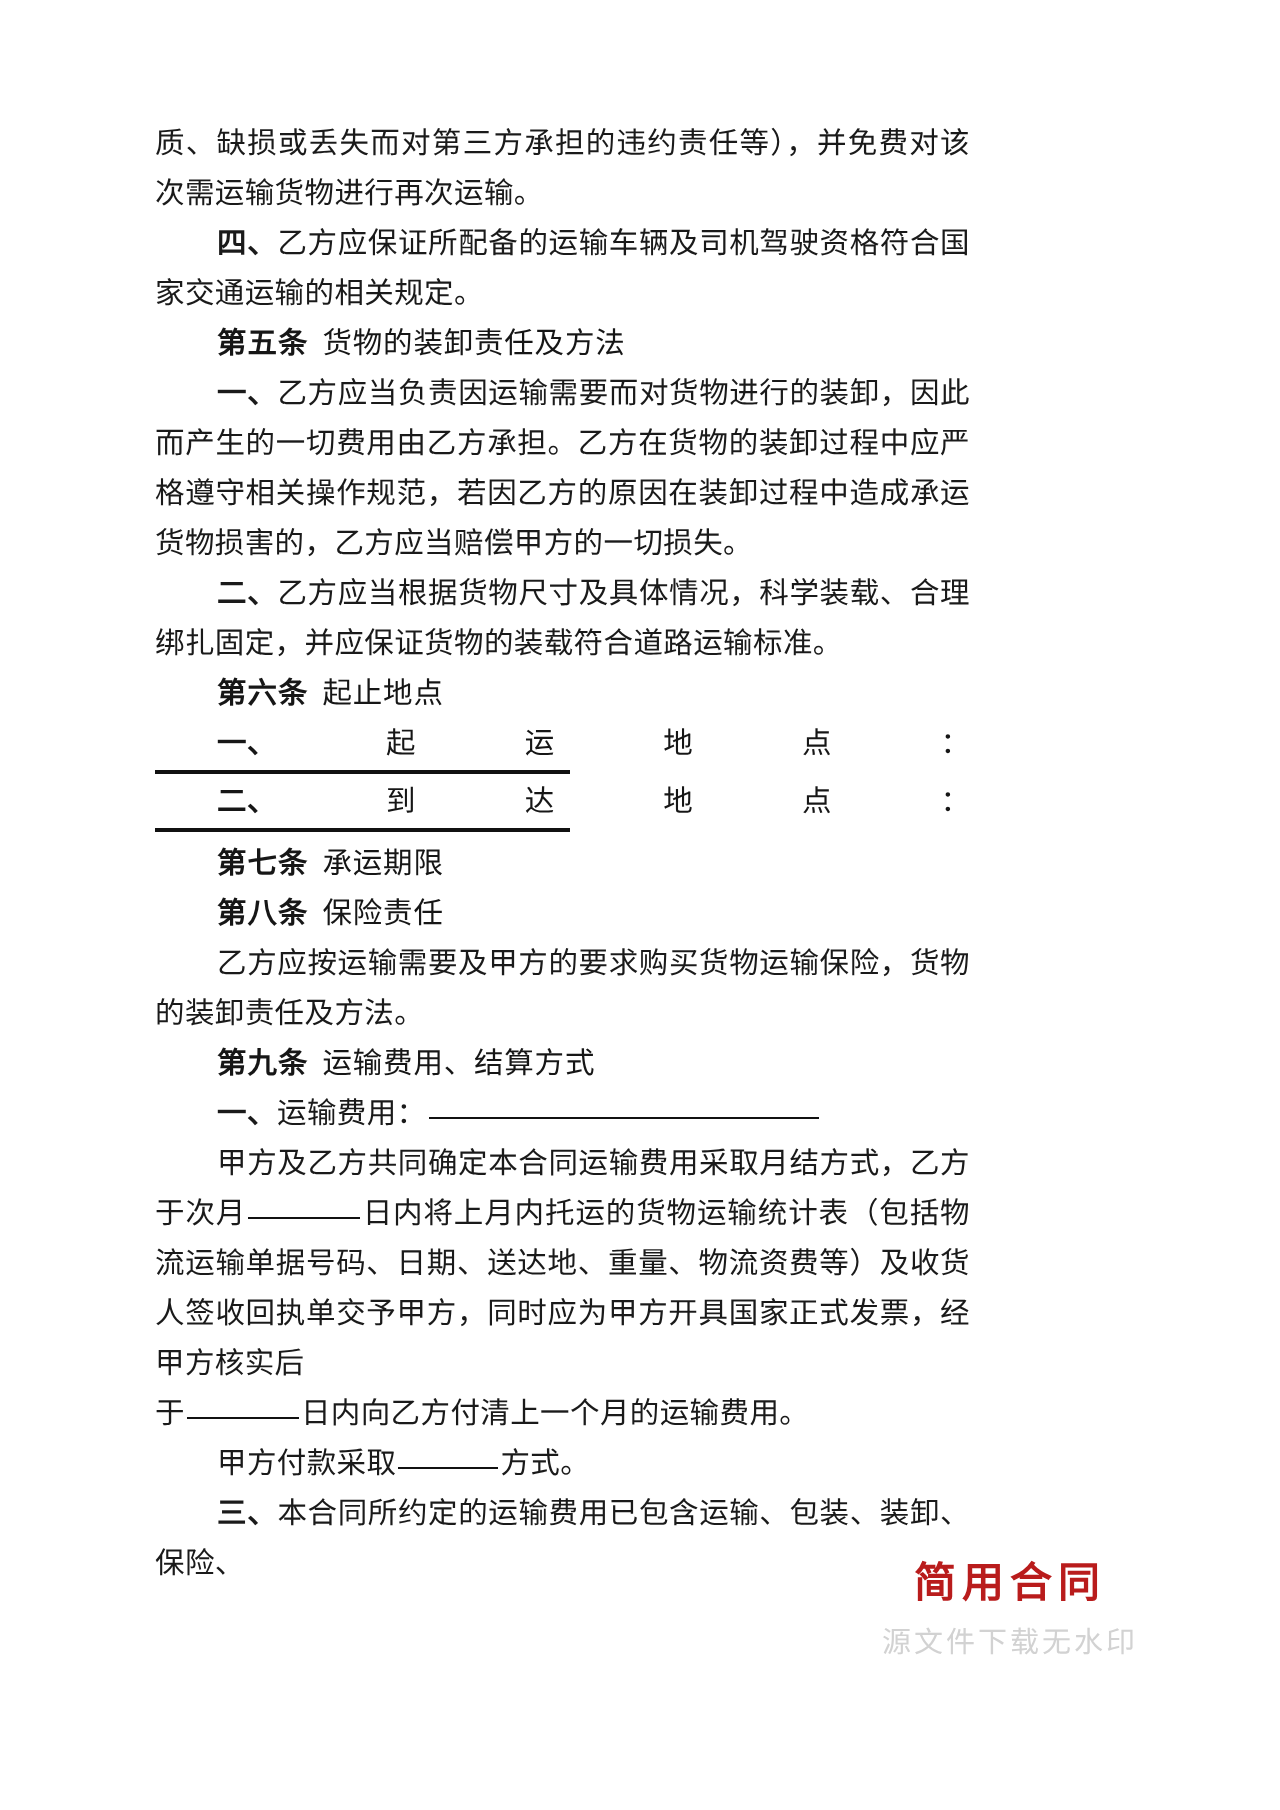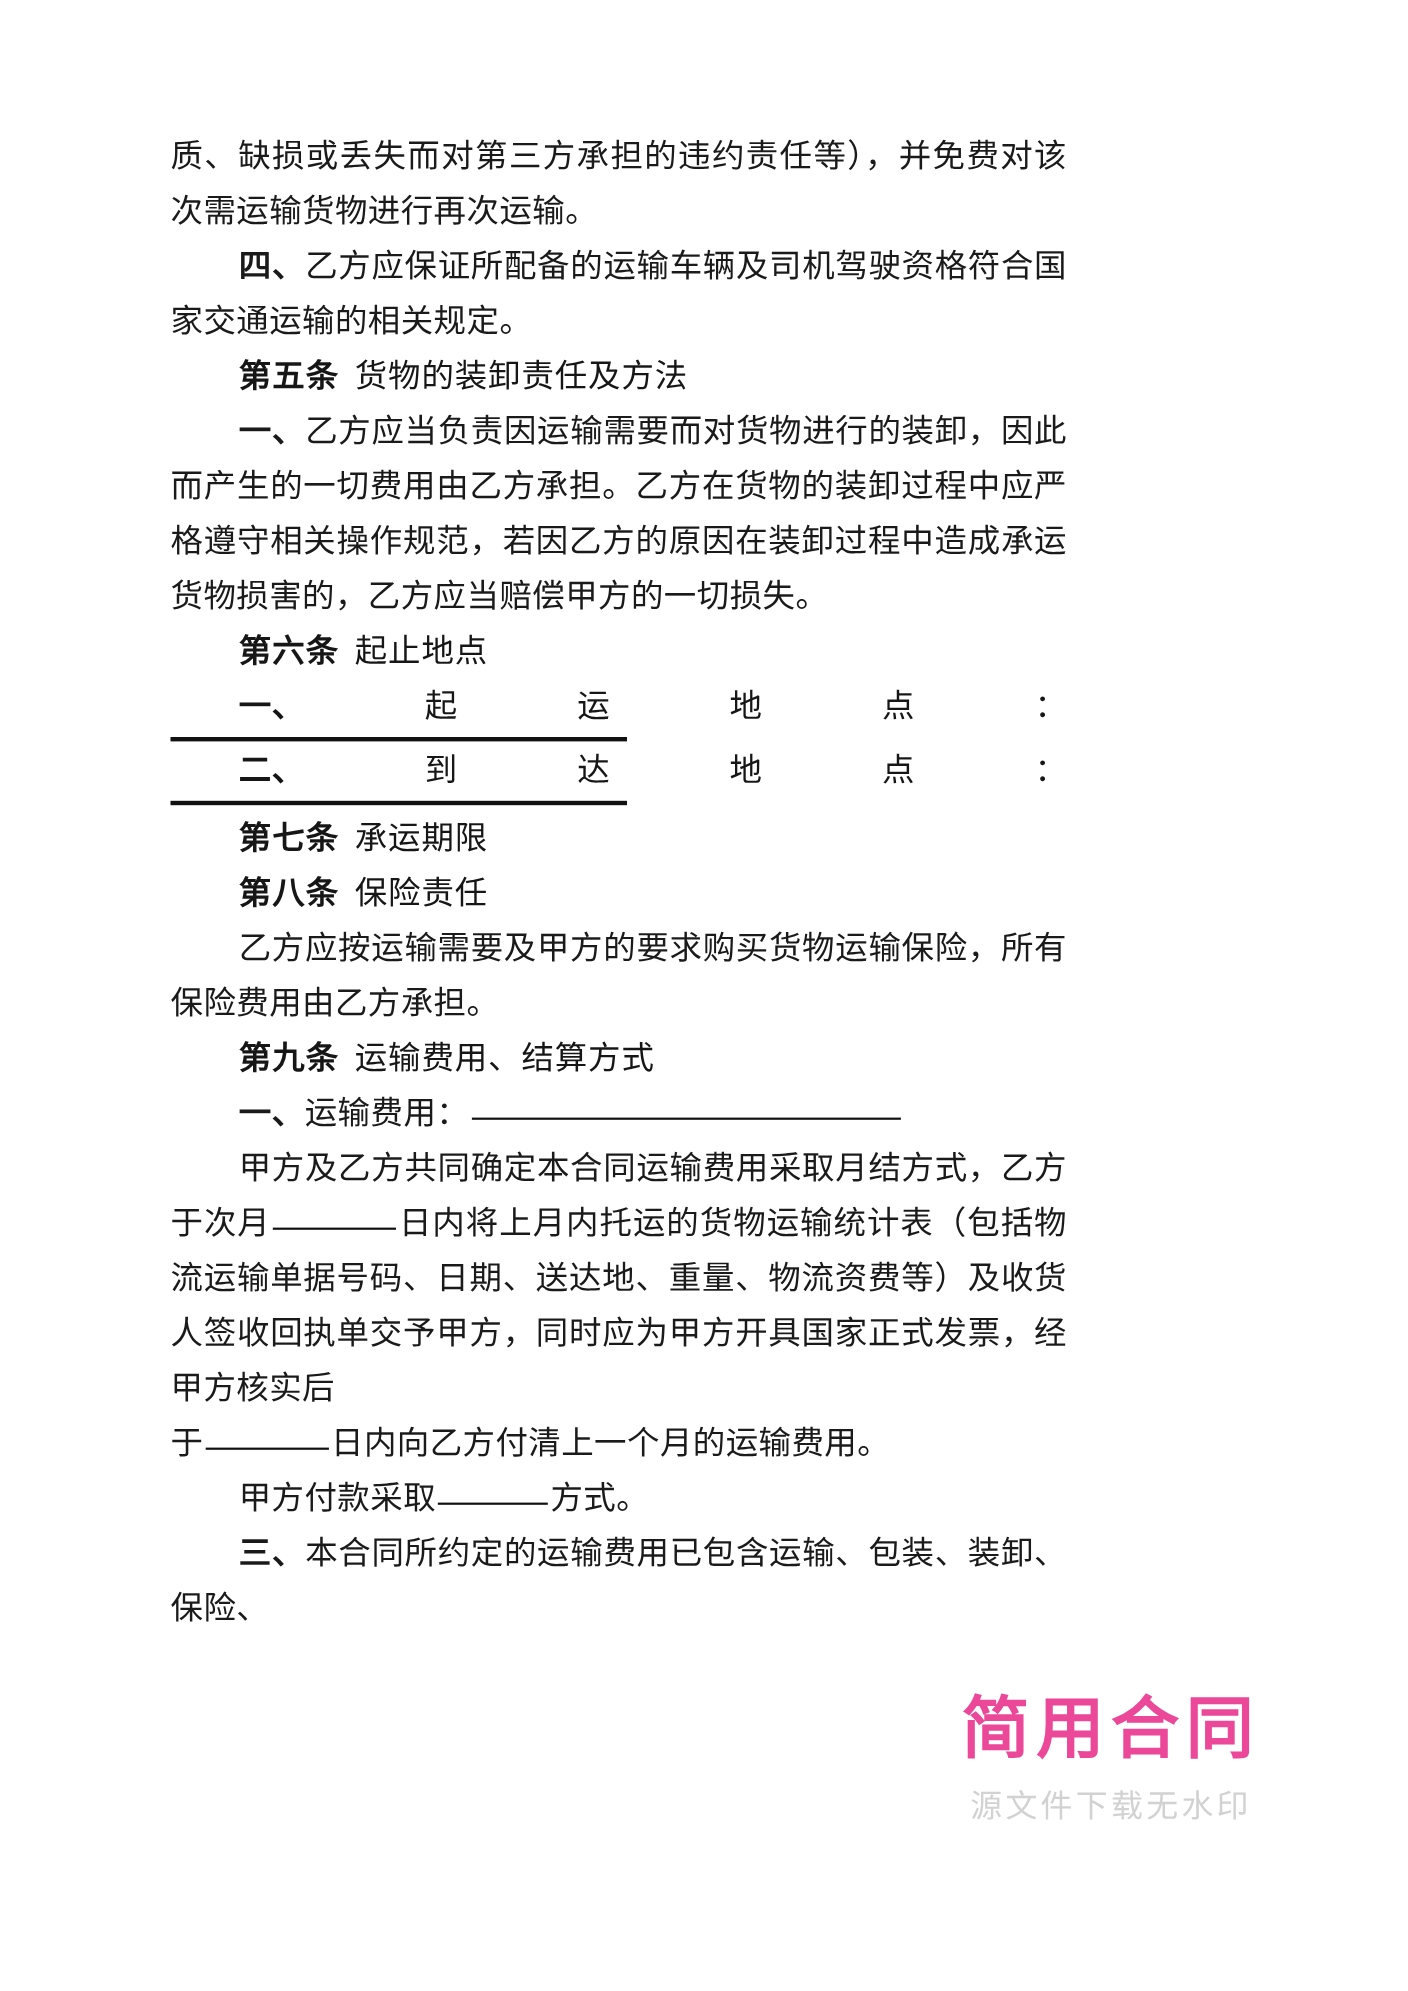--- a/index.html
+++ b/index.html
@@ -107,24 +107,24 @@
     position: absolute;
     right: 60px;
     bottom: 150px;
     width: 420px;
     text-align: center;
     pointer-events: none;
     user-select: none;
   }
   .wm-main {
     font-family: "Liberation Sans", "DejaVu Sans", sans-serif;
-    font-size: 62px;
+    font-size: 42px;
     font-weight: bold;
     letter-spacing: 6px;
-    color: #ec4899;
+    color: #b91c1c;
     line-height: 1;
     white-space: nowrap;
   }
   .wm-sub {
     font-family: "Liberation Sans", "DejaVu Sans", sans-serif;
     font-size: 29px;
     letter-spacing: 3px;
     color: #d2d2d2;
     margin-top: 14px;
     white-space: nowrap;
@@ -140,20 +140,21 @@
     <p class="p noindent">质、缺损或丢失而对第三方承担的违约责任等），并免费对该次需运输货物进行再次运输。</p>
 
     <p class="p indent"><span class="sub-no">四、</span><span>乙方应保证所配备的运输车辆及司机驾驶资格符合国家交通运输的相关规定。</span></p>
 
     <div class="article-line">
       <span class="article-no">第五条</span><span class="article-title">货物的装卸责任及方法</span>
     </div>
 
     <p class="p indent"><span class="sub-no">一、</span><span>乙方应当负责因运输需要而对货物进行的装卸，因此而产生的一切费用由乙方承担。乙方在货物的装卸过程中应严格遵守相关操作规范，若因乙方的原因在装卸过程中造成承运货物损害的，乙方应当赔偿甲方的一切损失。</span></p>
 
+    <p class="p indent"><span class="sub-no">二、</span><span>乙方应当根据货物尺寸及具体情况，科学装载、合理绑扎固定，并应保证货物的装载符合道路运输标准。</span></p>
 
     <div class="article-line">
       <span class="article-no">第六条</span><span class="article-title">起止地点</span>
     </div>
 
     <div class="spread">
       <span class="lead">一、</span>
       <span>起</span>
       <span>运</span>
       <span>地</span>
@@ -182,21 +183,21 @@
 
     <div class="article-line">
       <span class="article-no">第七条</span><span class="article-title">承运期限</span>
     </div>
 
 
     <div class="article-line">
       <span class="article-no">第八条</span><span class="article-title">保险责任</span>
     </div>
 
-    <p class="p indent">乙方应按运输需要及甲方的要求购买货物运输保险，所有保险费用由乙方承担。</p>
+    <p class="p indent">乙方应按运输需要及甲方的要求购买货物运输保险，货物的装卸责任及方法。</p>
 
     <div class="article-line">
       <span class="article-no">第九条</span><span class="article-title">运输费用、结算方式</span>
     </div>
 
     <p class="p indent"><span class="sub-no">一、</span><span>运输费用：</span><span class="blank b-lg"></span></p>
 
 
     <p class="p indent"><span>甲方及乙方共同确定本合同运输费用采取月结方式，乙方于次月</span><span class="blank b-md"></span><span>日内将上月内托运的货物运输统计表（包括物流运输单据号码、日期、送达地、重量、物流资费等）及收货人签收回执单交予甲方，同时应为甲方开具国家正式发票，经甲方核实后</span></p>
 

